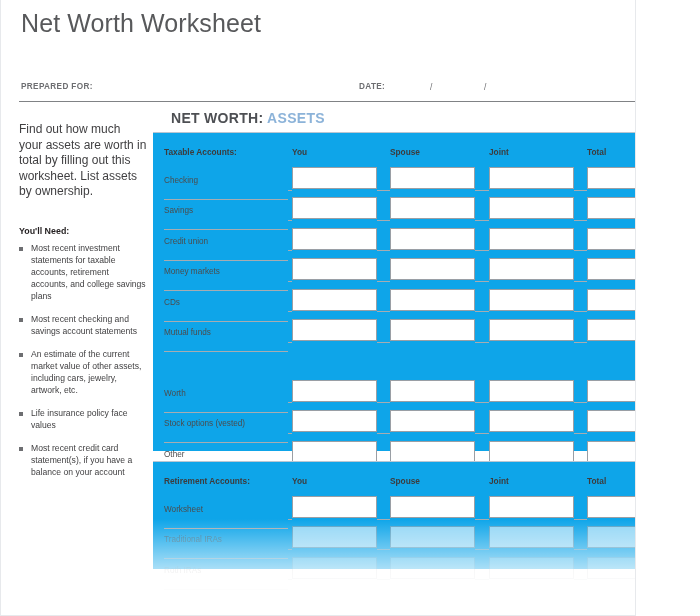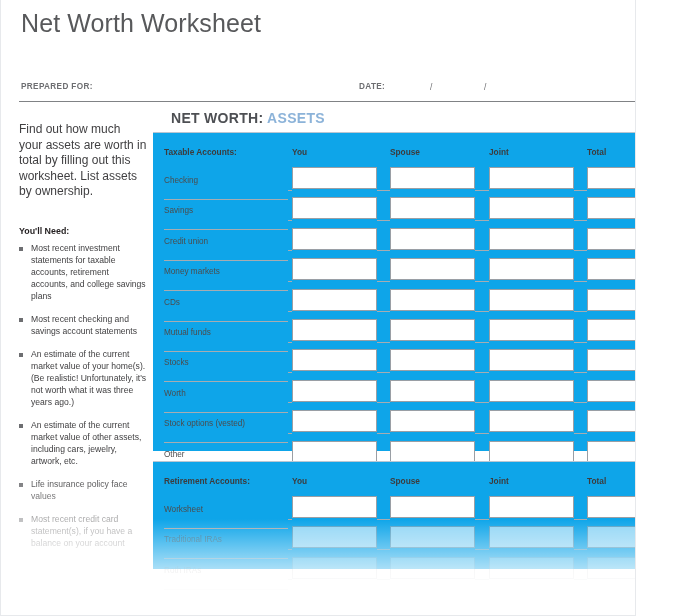--- a/index.html
+++ b/index.html
@@ -236,24 +236,20 @@
       <li class="need-item">
         <span class="bullet"></span>
         <span>Most recent investment statements for taxable accounts, retirement accounts, and college savings plans</span>
       </li>
       <li class="need-item">
         <span class="bullet"></span>
         <span>Most recent checking and savings account statements</span>
       </li>
       <li class="need-item">
         <span class="bullet"></span>
-        <span>An estimate of the current market value of your home(s). (Be realistic! Unfortunately, it's not worth what it was three years ago.)</span>
-      </li>
-      <li class="need-item">
-        <span class="bullet"></span>
         <span>An estimate of the current market value of other assets, including cars, jewelry, artwork, etc.</span>
       </li>
       <li class="need-item">
         <span class="bullet"></span>
         <span>Life insurance policy face values</span>
       </li>
       <li class="need-item">
         <span class="bullet"></span>
         <span>Most recent credit card statement(s), if you have a balance on your account</span>
       </li>
@@ -340,32 +336,20 @@
           <div class="row-rule rule-a"></div>
           <div class="row-rule rule-b"></div>
           <div class="row-rule rule-c"></div>
           <div class="row-rule rule-d"></div>
           <div class="row-rule rule-e"></div>
           <div class="cell-box cb-you"></div>
           <div class="cell-box cb-spouse"></div>
           <div class="cell-box cb-joint"></div>
           <div class="cell-box cb-total"></div>
         </div>
-        <div class="sheet-row" style="top: 214.4px;">
-          <div class="row-label">Stocks</div>
-          <div class="row-rule rule-a"></div>
-          <div class="row-rule rule-b"></div>
-          <div class="row-rule rule-c"></div>
-          <div class="row-rule rule-d"></div>
-          <div class="row-rule rule-e"></div>
-          <div class="cell-box cb-you"></div>
-          <div class="cell-box cb-spouse"></div>
-          <div class="cell-box cb-joint"></div>
-          <div class="cell-box cb-total"></div>
-        </div>
         <div class="sheet-row" style="top: 244.8px;">
           <div class="row-label">Worth</div>
           <div class="row-rule rule-a"></div>
           <div class="row-rule rule-b"></div>
           <div class="row-rule rule-c"></div>
           <div class="row-rule rule-d"></div>
           <div class="row-rule rule-e"></div>
           <div class="cell-box cb-you"></div>
           <div class="cell-box cb-spouse"></div>
           <div class="cell-box cb-joint"></div>

